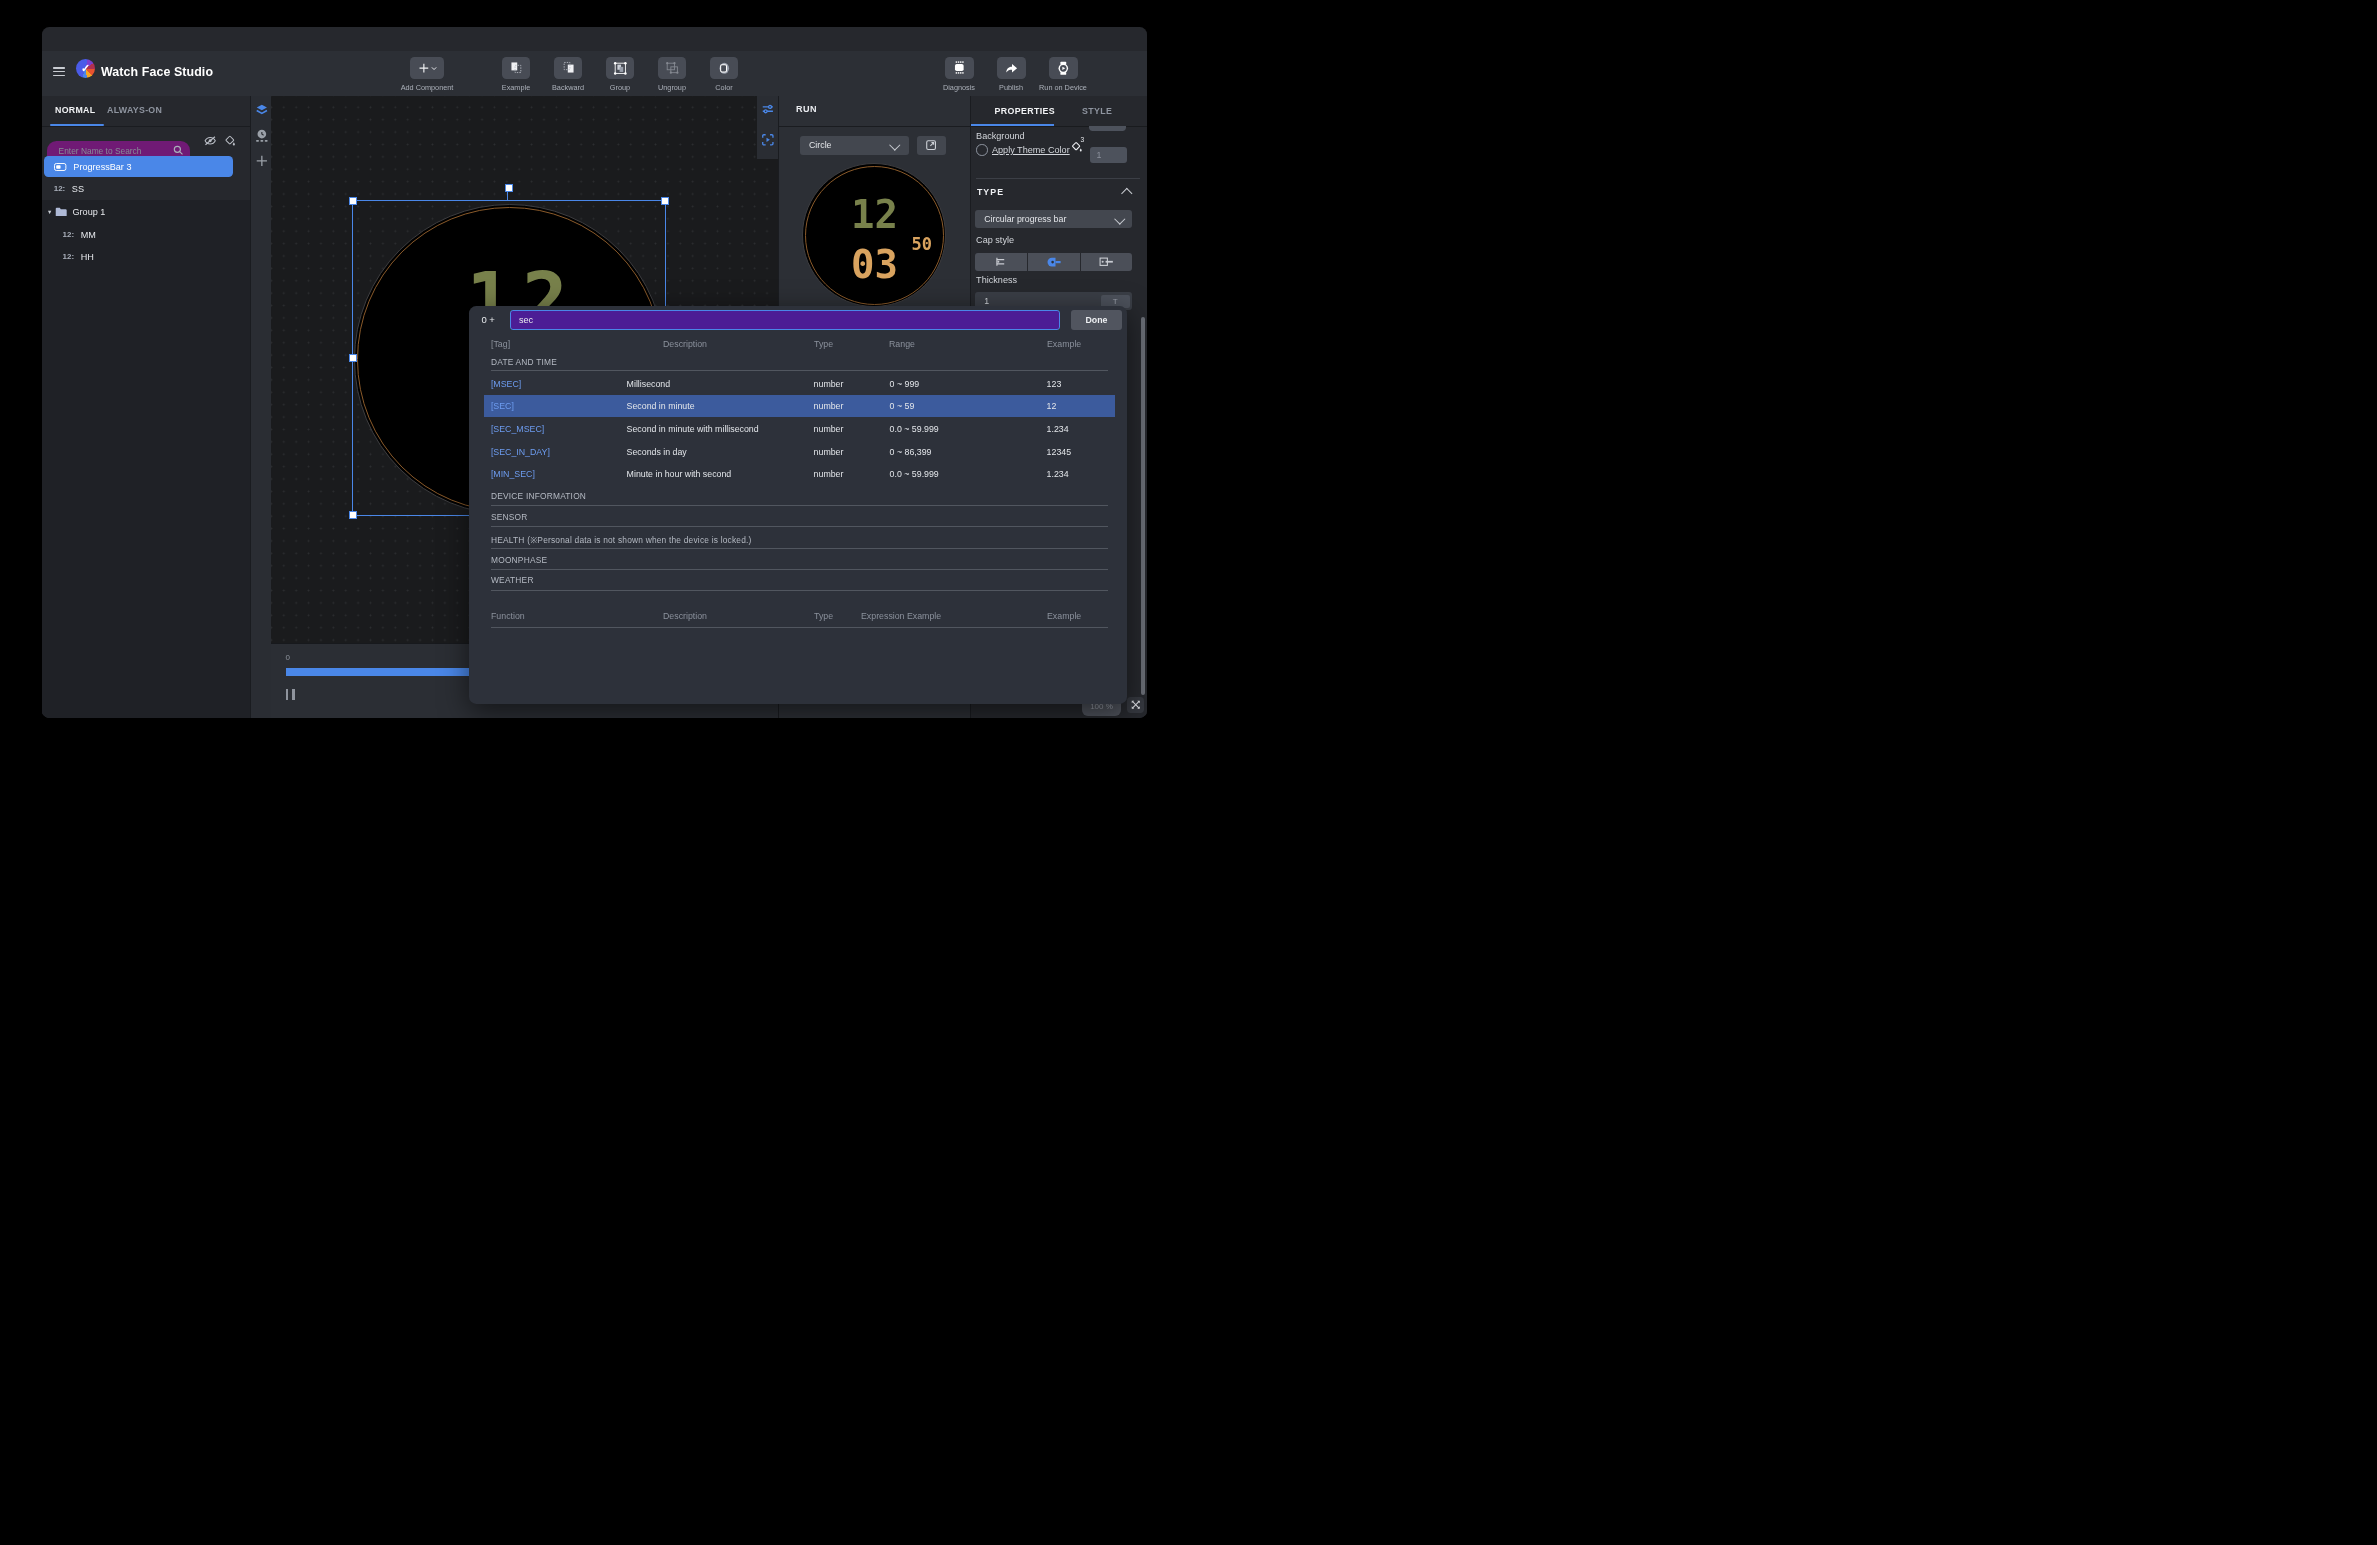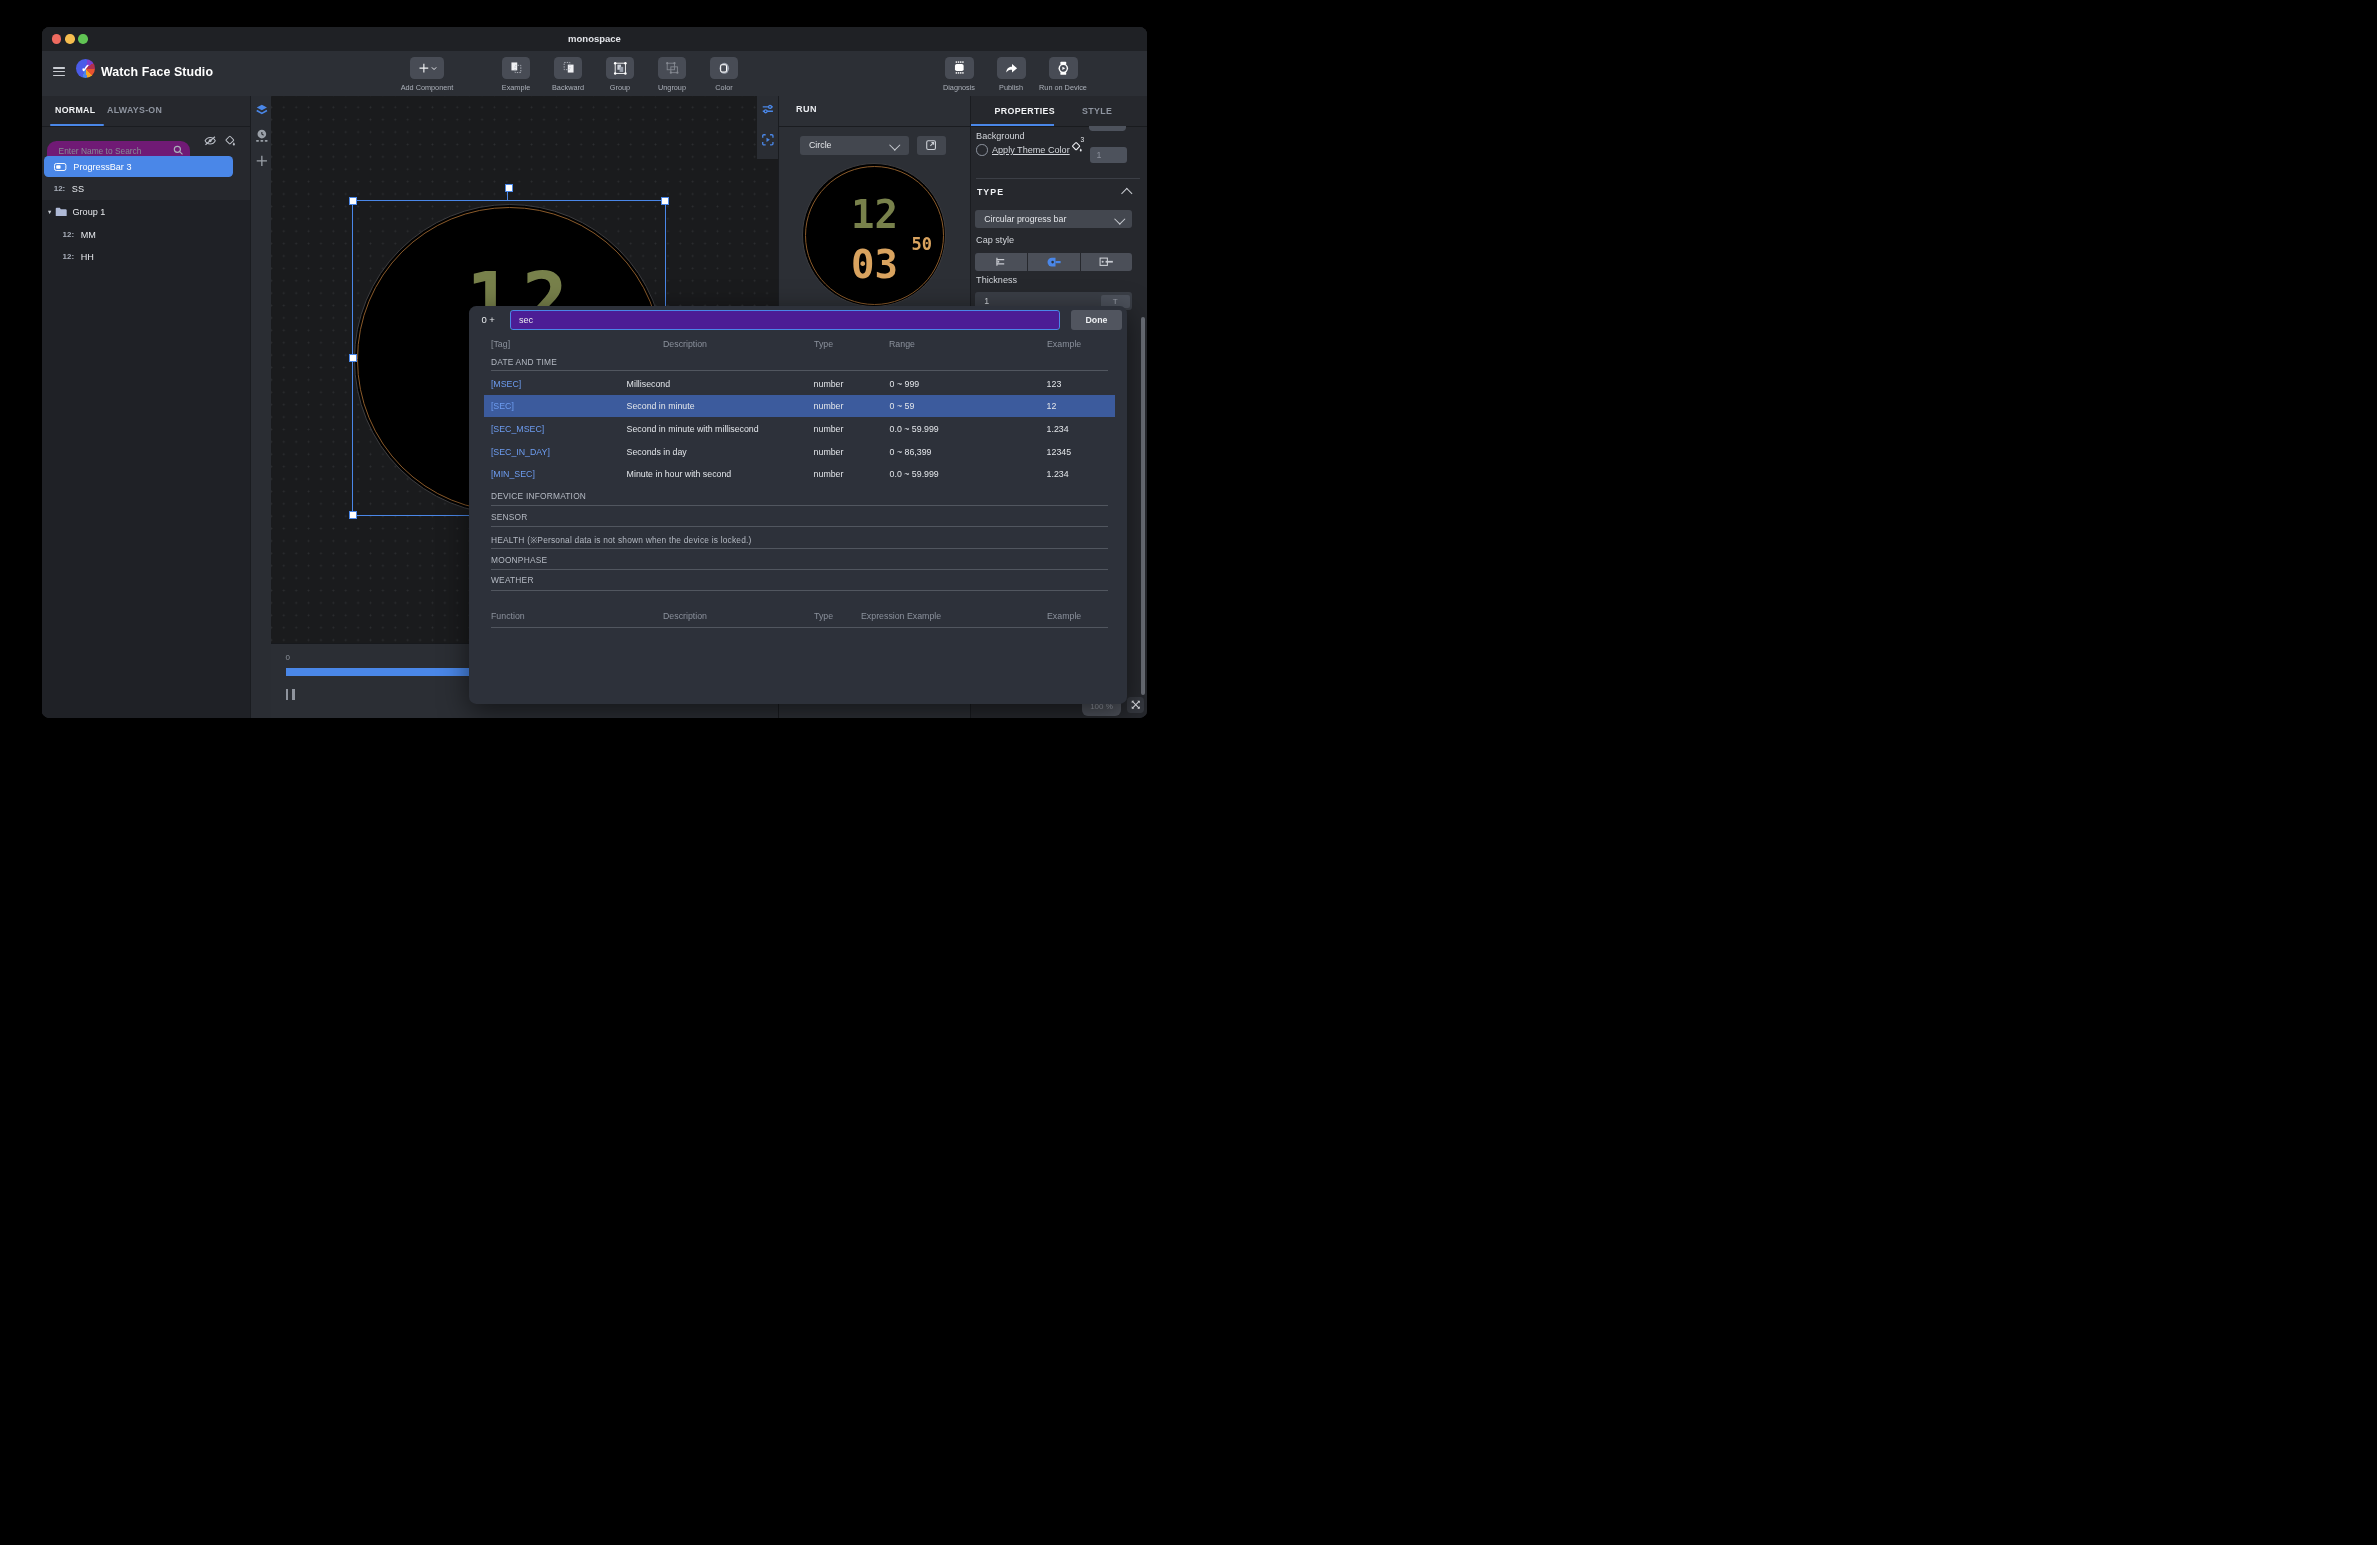--- a/index.html
+++ b/index.html
@@ -131,26 +131,20 @@
   .m-tag{color:#6d9cf0;}
   .c0{left:7.3px;} .c1{left:143px;} .c2{left:330px;} .c3{left:406px;} .c4{left:563px;}
   .h0{left:22px;} .h1{left:157px;padding-left:37px;} .h2{left:345px;} .h3{left:420px;} .h4{left:578px;} .h3f{left:392px;}
 </style>
 </head>
 <body>
 
 <div id="page">
 <div id="window">
 
-  <div class="titlebar">
-    <div class="tl" style="left:9.5px;background:#ee6a5f;"></div>
-    <div class="tl" style="left:23px;background:#f5bd4f;"></div>
-    <div class="tl" style="left:36px;background:#61c454;"></div>
-    <div class="title">monospace</div>
-  </div>
 
   <div class="toolbar">
     <div class="abs hamburger" style="left:11px;top:14px;cursor:pointer;">
       <span></span>
           <span></span>
           <span></span>
     </div>
     <div class="logo">✓</div>
     <div class="appname">Watch Face Studio</div>
 

